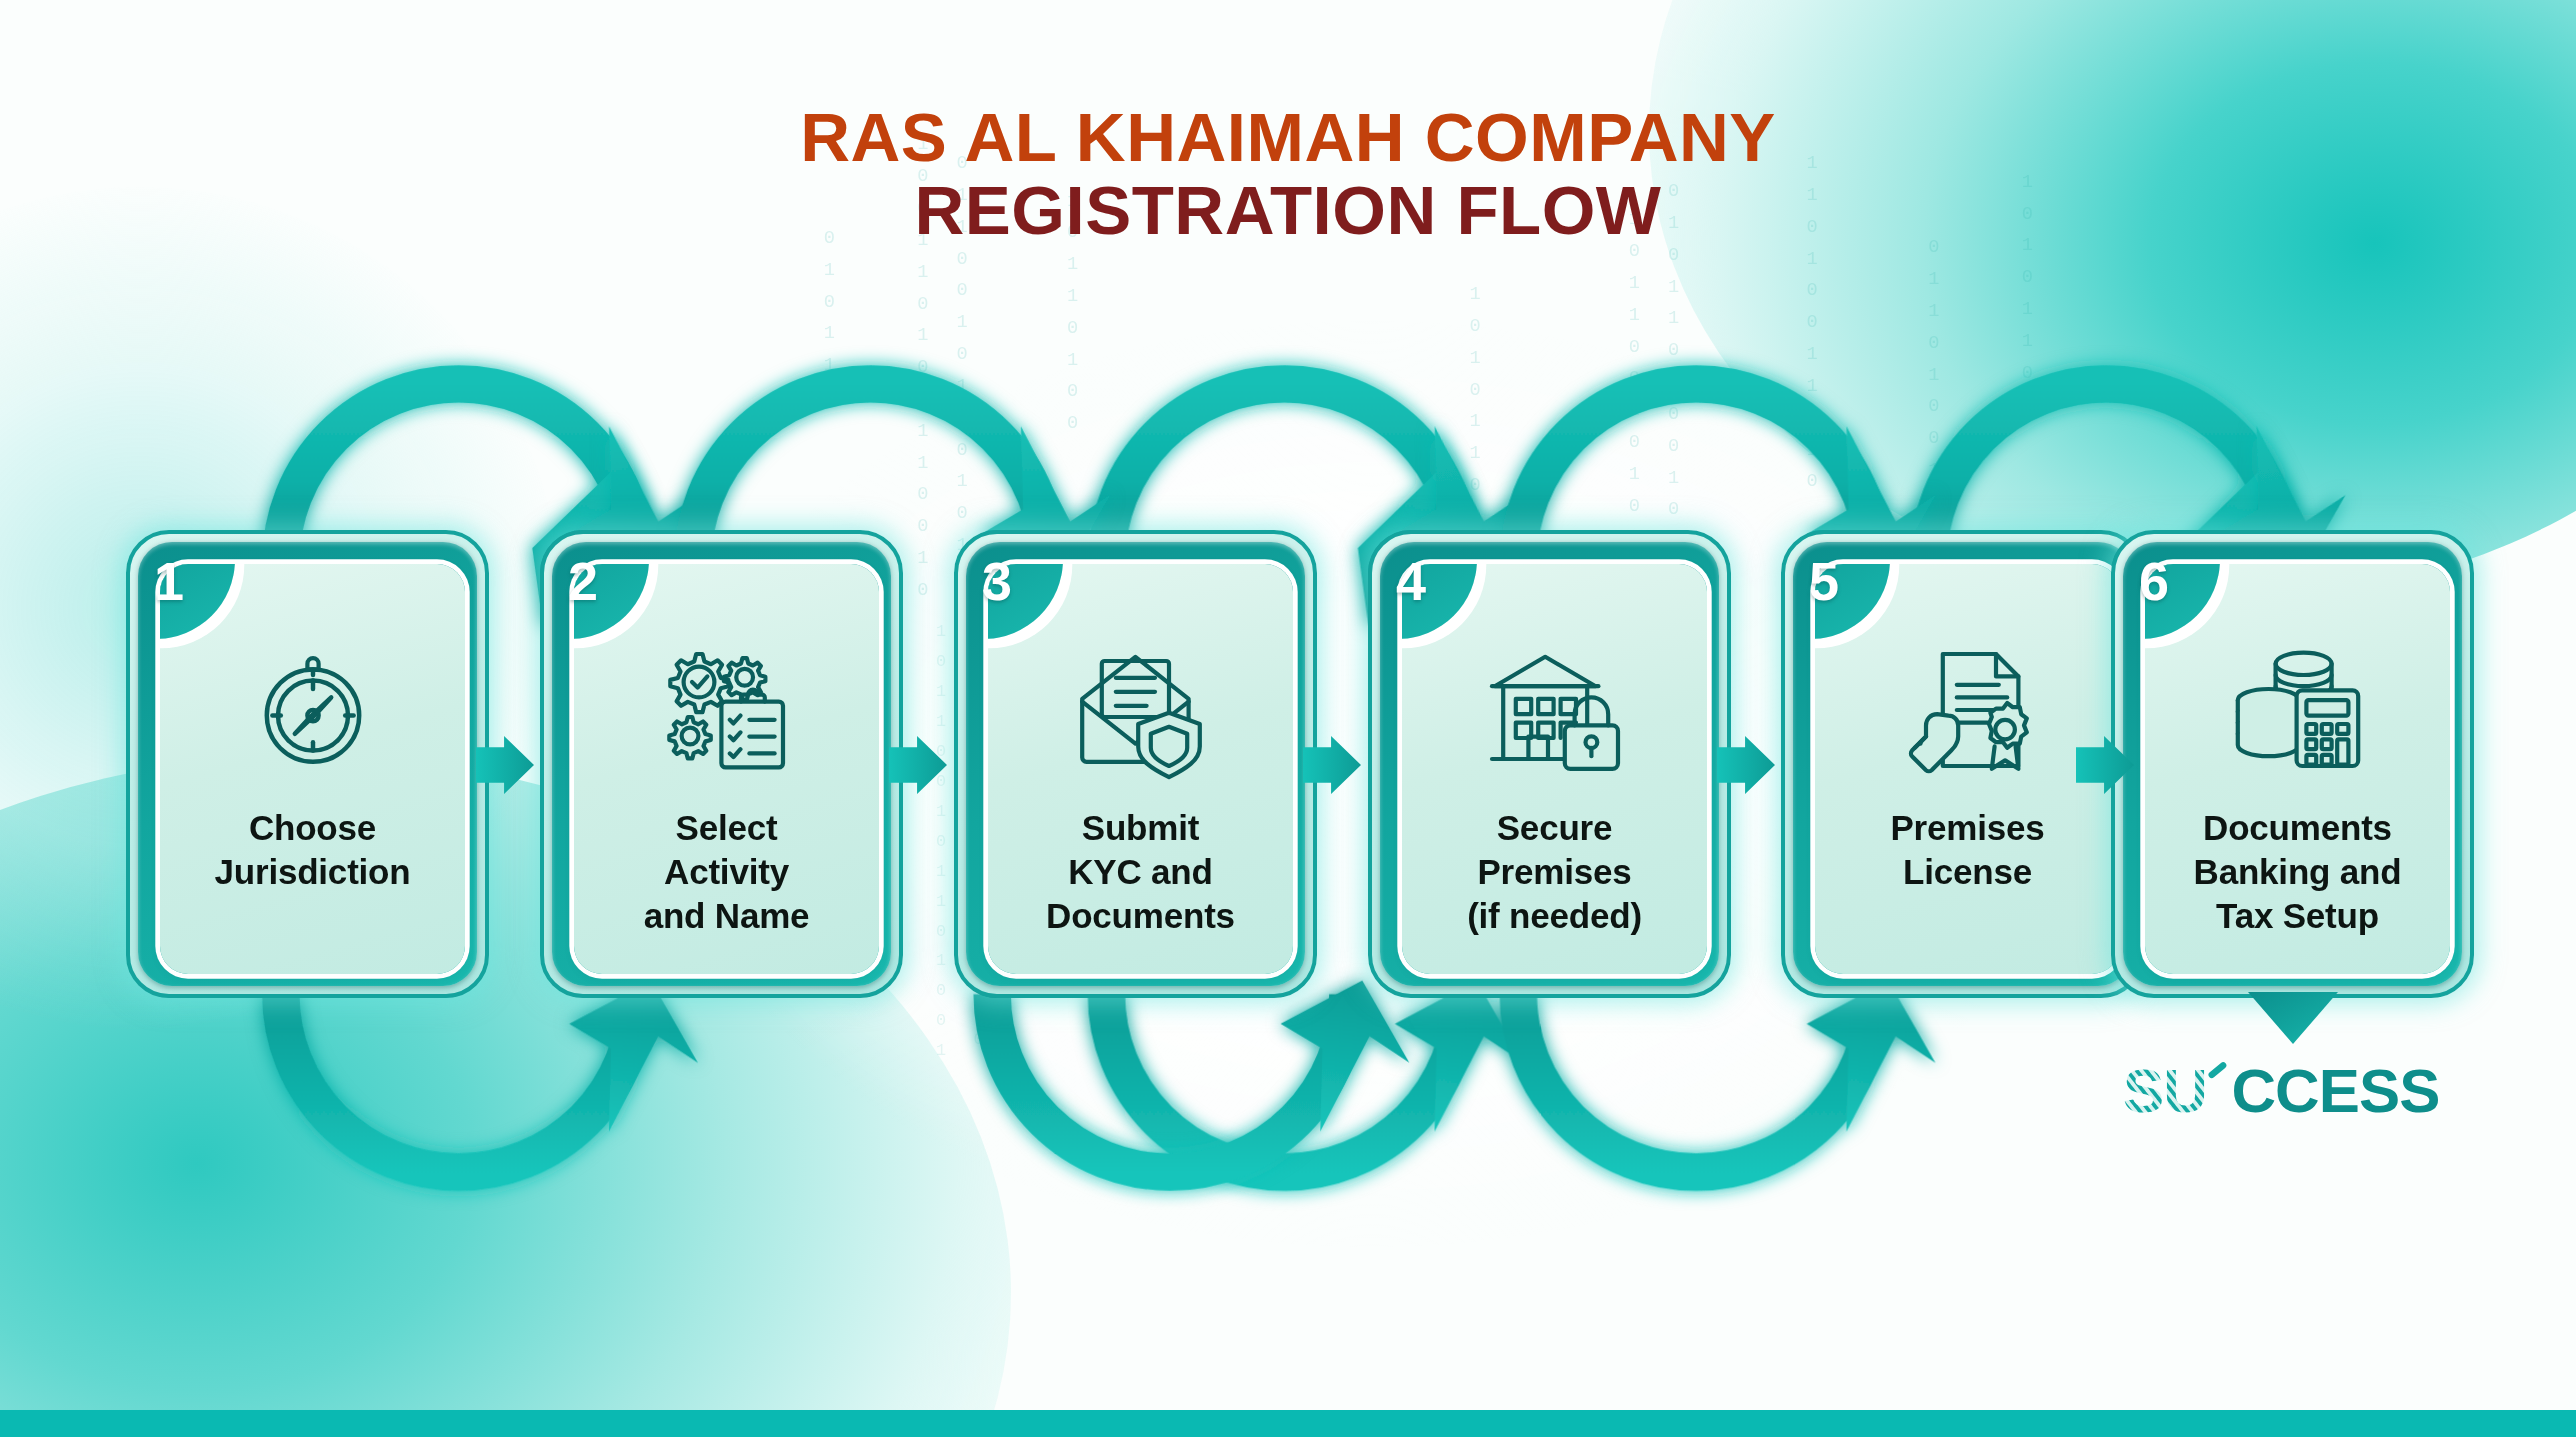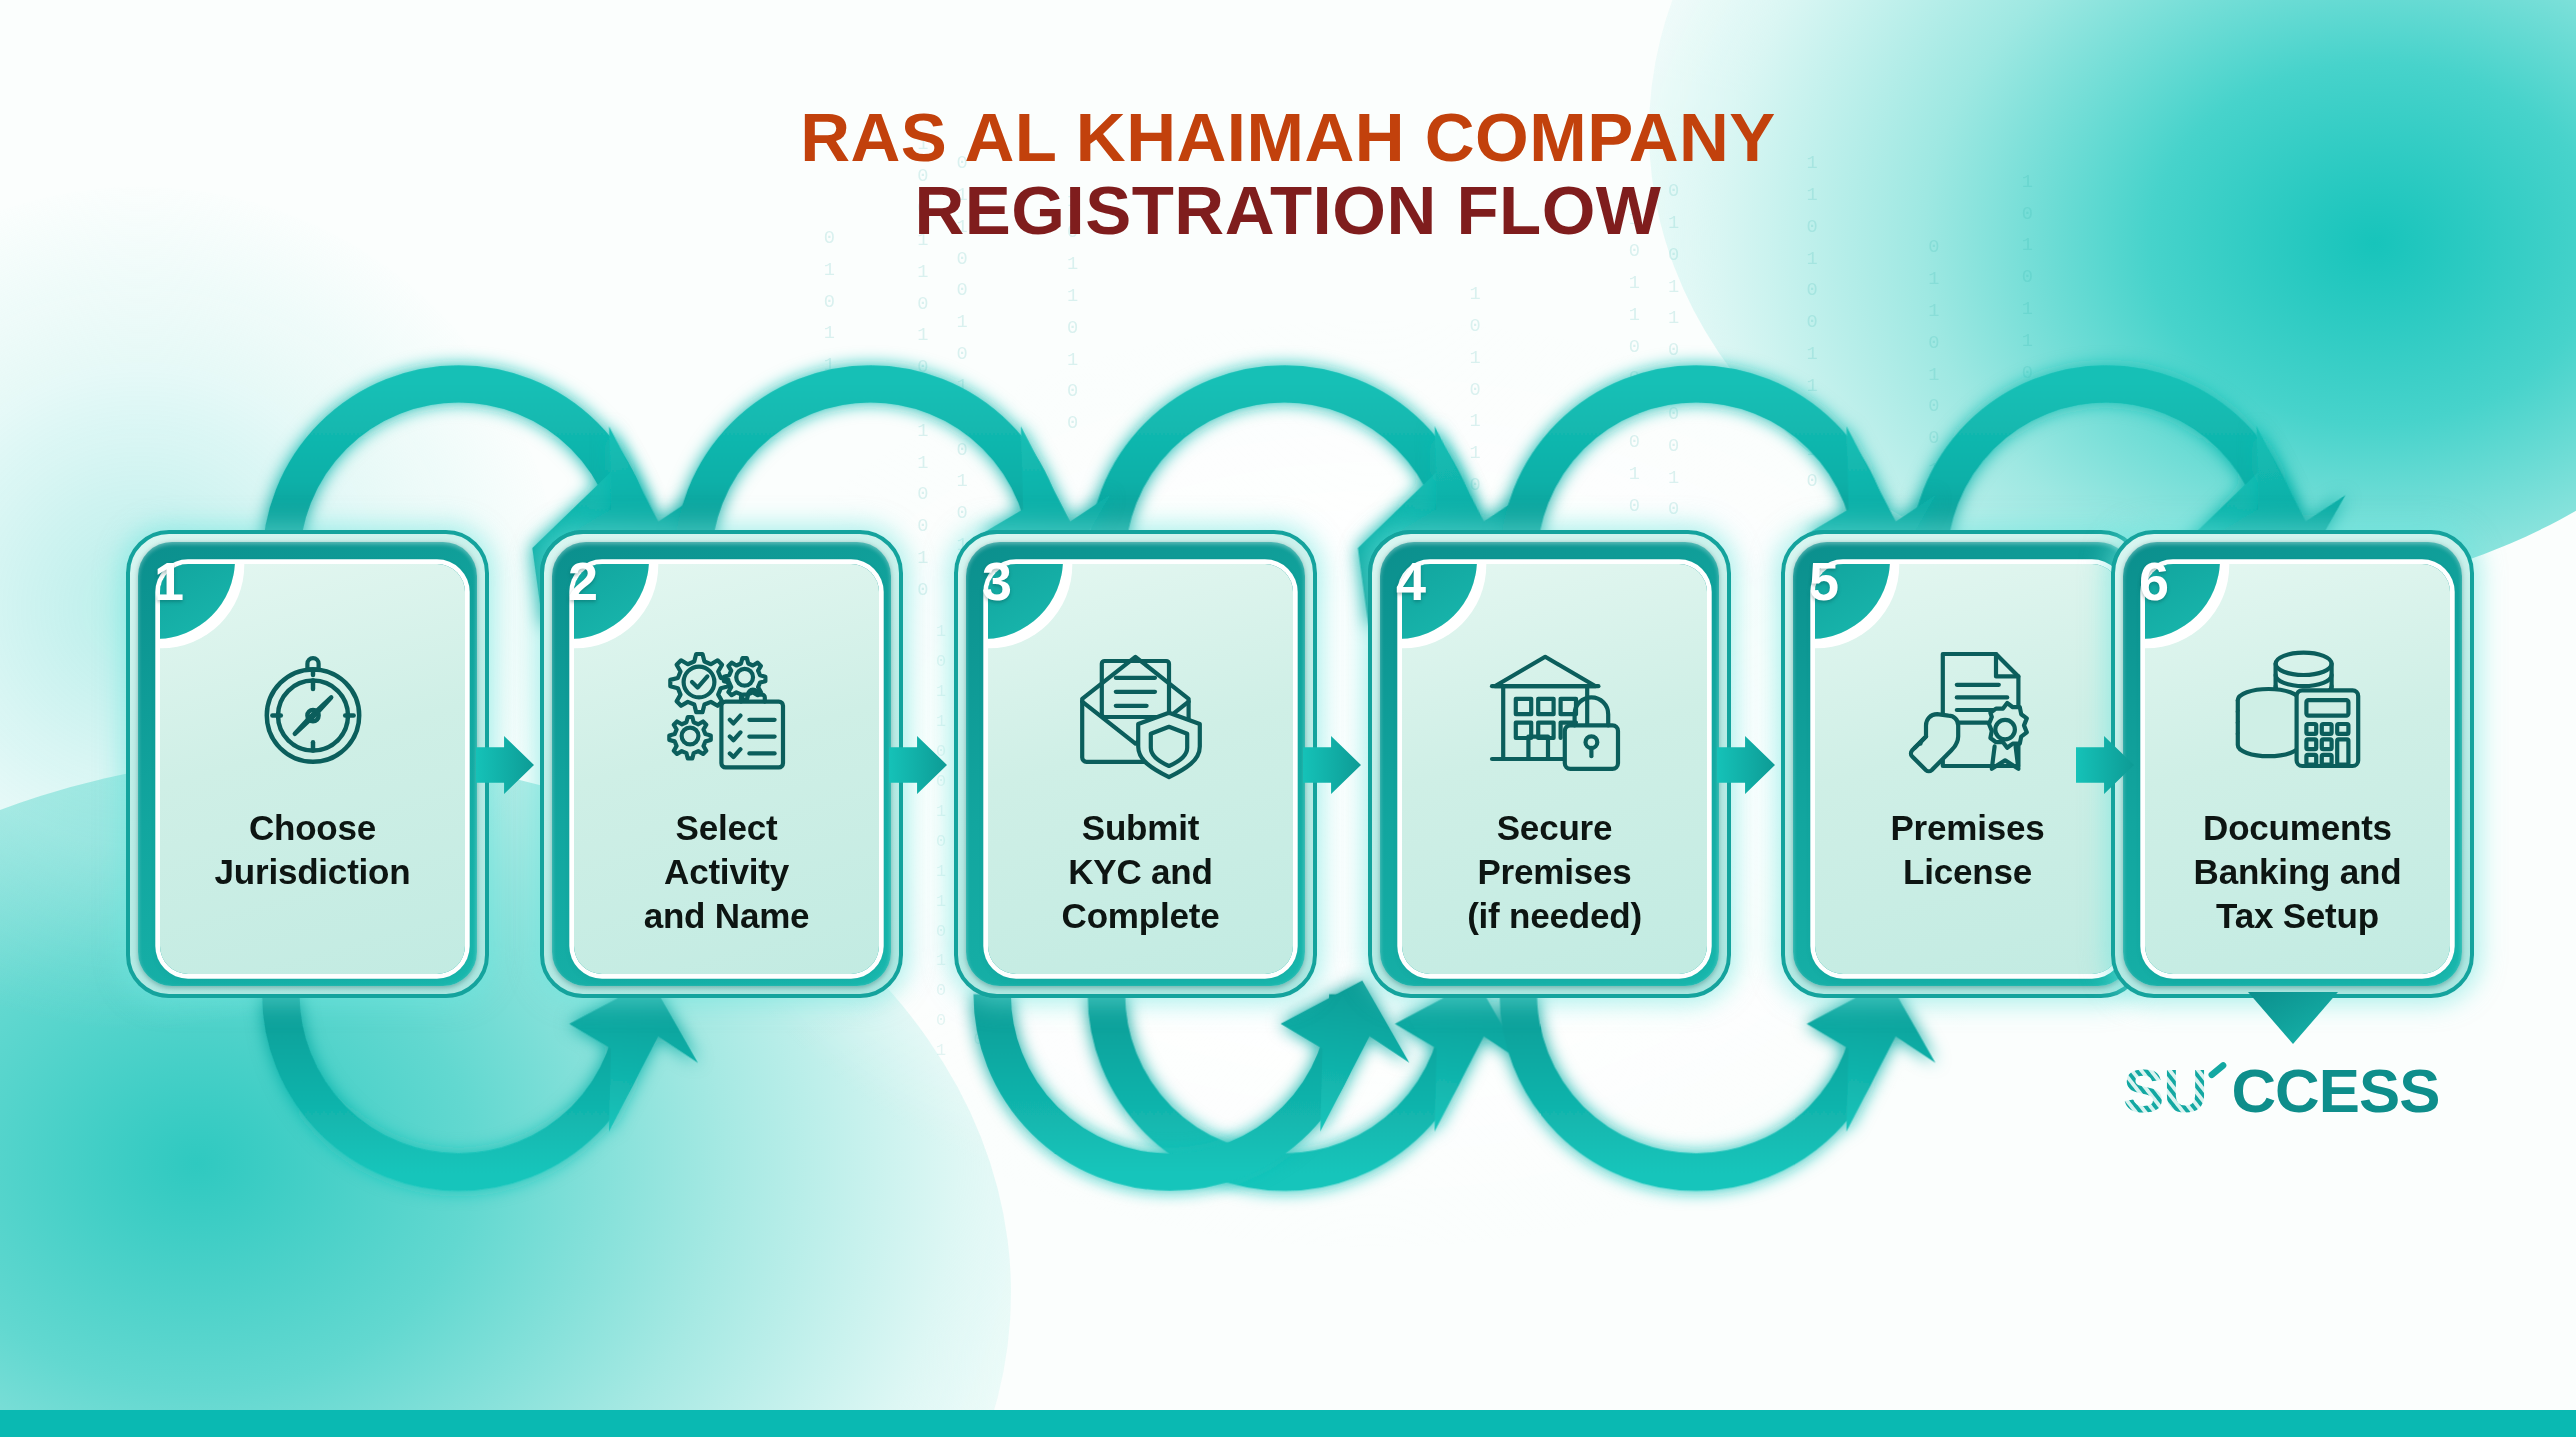--- a/index.html
+++ b/index.html
@@ -500,21 +500,21 @@
 
           <path d="M12 42 L50 12 L88 42 L88 84 a3 3 0 0 1 -3 3 L15 87 a3 3 0 0 1 -3 -3 Z" stroke-width="3"></path>
           <path d="M12 44 L50 74 L88 44"></path>
 
           <path d="M74 52 L96 60 L96 76 c0 10 -10 16 -22 22 c-12 -6 -22 -12 -22 -22 L52 60 Z" fill="#cfefe6"></path>
           <path d="M74 62 L87 67 L87 77 c0 6 -6 10 -13 13 c-7 -3 -13 -7 -13 -13 L61 67 Z"></path>
         </svg>
       </div>
       <div class="label">Submit
 KYC and
-Complete</div>
+Documents</div>
     </div>
   </div>
 
   <div class="card" style="left:1368px;">
     <div class="bezel"></div>
     <div class="bezel2"></div>
     <div class="num">4</div>
     <div class="panel">
       <div class="notch">
           <div class="cut"></div>

